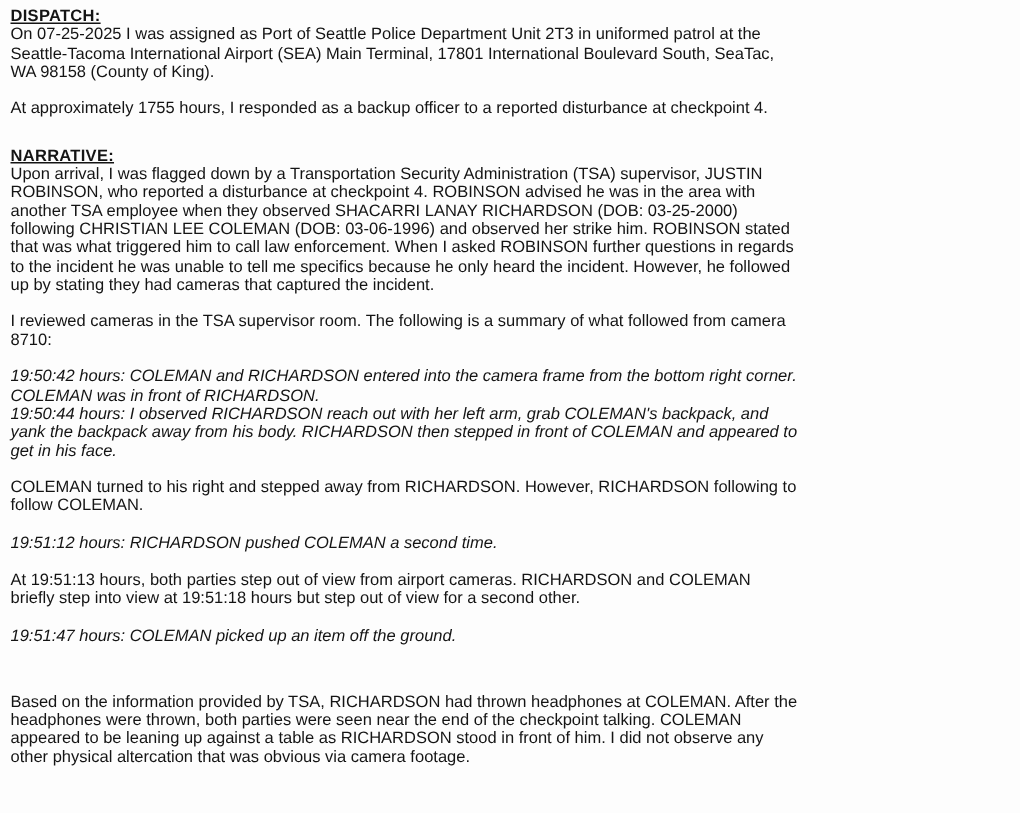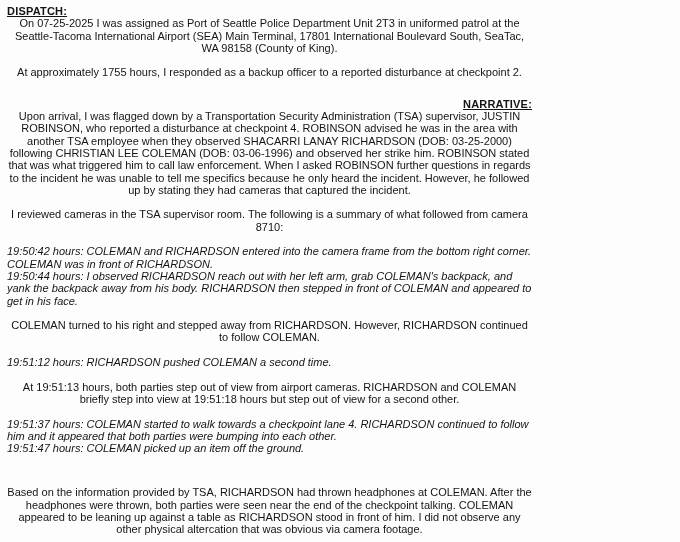--- a/index.html
+++ b/index.html
@@ -26,26 +26,24 @@
   .doc-heading {
     font-size: 11px;
     line-height: 12.3px;
     font-weight: bold;
     text-decoration: underline;
     margin: 0;
     letter-spacing: 0.2px;
   }
   .doc-heading.narrative {
     margin-top: 19px;
-    text-align: right;
   }
   p.para {
     margin: 0 0 12.3px 0;
     max-width: 664px;
-    text-align: center;
   }
   .log-group {
     margin: 0 0 12.3px 0;
     max-width: 664px;
   }
   .log-group p {
     margin: 0;
     font-style: italic;
   }
   p.last {
@@ -55,41 +53,40 @@
 </style>
 </head>
 <body>
 
 <div class="page">
 
   <h2 class="doc-heading">DISPATCH:</h2>
 
   <p class="para">On 07-25-2025 I was assigned as Port of Seattle Police Department Unit 2T3 in uniformed patrol at the Seattle-Tacoma International Airport (SEA) Main Terminal, 17801 International Boulevard South, SeaTac, WA 98158 (County of King).</p>
 
-  <p class="para">At approximately 1755 hours, I responded as a backup officer to a reported disturbance at checkpoint 2.</p>
+  <p class="para">At approximately 1755 hours, I responded as a backup officer to a reported disturbance at checkpoint 4.</p>
 
   <h2 class="doc-heading narrative">NARRATIVE:</h2>
 
   <p class="para">Upon arrival, I was flagged down by a Transportation Security Administration (TSA) supervisor, JUSTIN ROBINSON, who reported a disturbance at checkpoint 4. ROBINSON advised he was in the area with another TSA employee when they observed SHACARRI LANAY RICHARDSON (DOB: 03-25-2000) following CHRISTIAN LEE COLEMAN (DOB: 03-06-1996) and observed her strike him. ROBINSON stated that was what triggered him to call law enforcement. When I asked ROBINSON further questions in regards to the incident he was unable to tell me specifics because he only heard the incident. However, he followed up by stating they had cameras that captured the incident.</p>
 
   <p class="para">I reviewed cameras in the TSA supervisor room. The following is a summary of what followed from camera 8710:</p>
 
   <div class="log-group">
     <p>19:50:42 hours: COLEMAN and RICHARDSON entered into the camera frame from the bottom right corner. COLEMAN was in front of RICHARDSON.</p>
     <p>19:50:44 hours: I observed RICHARDSON reach out with her left arm, grab COLEMAN's backpack, and yank the backpack away from his body. RICHARDSON then stepped in front of COLEMAN and appeared to get in his face.</p>
   </div>
 
-  <p class="para">COLEMAN turned to his right and stepped away from RICHARDSON. However, RICHARDSON continued to follow COLEMAN.</p>
+  <p class="para">COLEMAN turned to his right and stepped away from RICHARDSON. However, RICHARDSON following to follow COLEMAN.</p>
 
   <div class="log-group">
     <p>19:51:12 hours: RICHARDSON pushed COLEMAN a second time.</p>
   </div>
 
   <p class="para">At 19:51:13 hours, both parties step out of view from airport cameras. RICHARDSON and COLEMAN briefly step into view at 19:51:18 hours but step out of view for a second other.</p>
 
   <div class="log-group">
-    <p>19:51:37 hours: COLEMAN started to walk towards a checkpoint lane 4. RICHARDSON continued to follow him and it appeared that both parties were bumping into each other.</p>
     <p>19:51:47 hours: COLEMAN picked up an item off the ground.</p>
   </div>
 
   <p class="para last">Based on the information provided by TSA, RICHARDSON had thrown headphones at COLEMAN. After the headphones were thrown, both parties were seen near the end of the checkpoint talking. COLEMAN appeared to be leaning up against a table as RICHARDSON stood in front of him. I did not observe any other physical altercation that was obvious via camera footage.</p>
 
 </div>
 
 </body></html>

